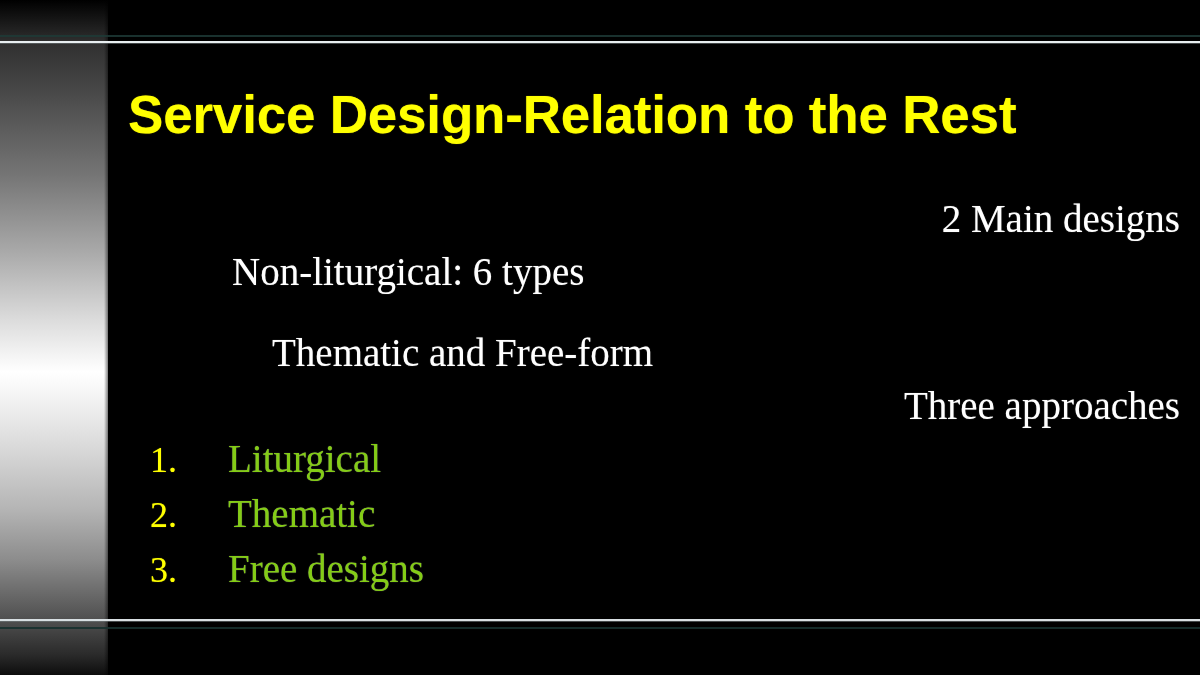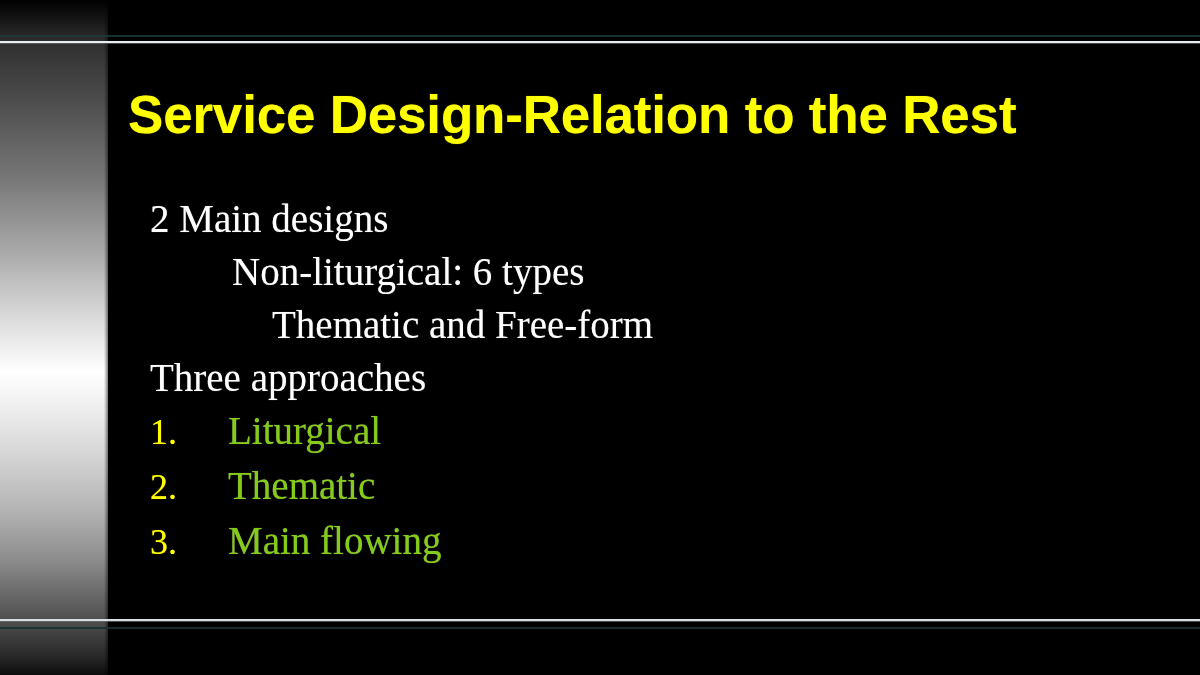--- a/index.html
+++ b/index.html
@@ -93,23 +93,23 @@
     width: 1030px;
     color: #ffffff;
     font-family: "Liberation Serif", serif;
     font-size: 39px;
     line-height: 53px;
   }
   .line {
     white-space: nowrap;
     text-shadow: 0 0 1px rgba(255,255,255,.45);
   }
-  .lvl-1 { padding-left: 0px; }
+  .lvl-1 { padding-left: 0px; text-align: right; }
   .lvl-2 { padding-left: 82px; }
-  .lvl-3 { padding-left: 122px; }
+  .lvl-3 { padding-left: 122px; margin-top: 28px; }
 
   .num-line {
     display: flex;
     align-items: baseline;
     white-space: nowrap;
   }
   .num-marker {
     color: #ffff00;
     width: 78px;
     flex: 0 0 78px;
@@ -155,17 +155,17 @@
       <span class="num-text">Liturgical</span>
     </div>
 
     <div class="num-line">
       <span class="num-marker">2.</span>
       <span class="num-text">Thematic</span>
     </div>
 
     <div class="num-line">
       <span class="num-marker">3.</span>
-      <span class="num-text">Main flowing</span>
+      <span class="num-text">Free designs</span>
     </div>
 
   </div>
 </div>
 
 </body></html>

